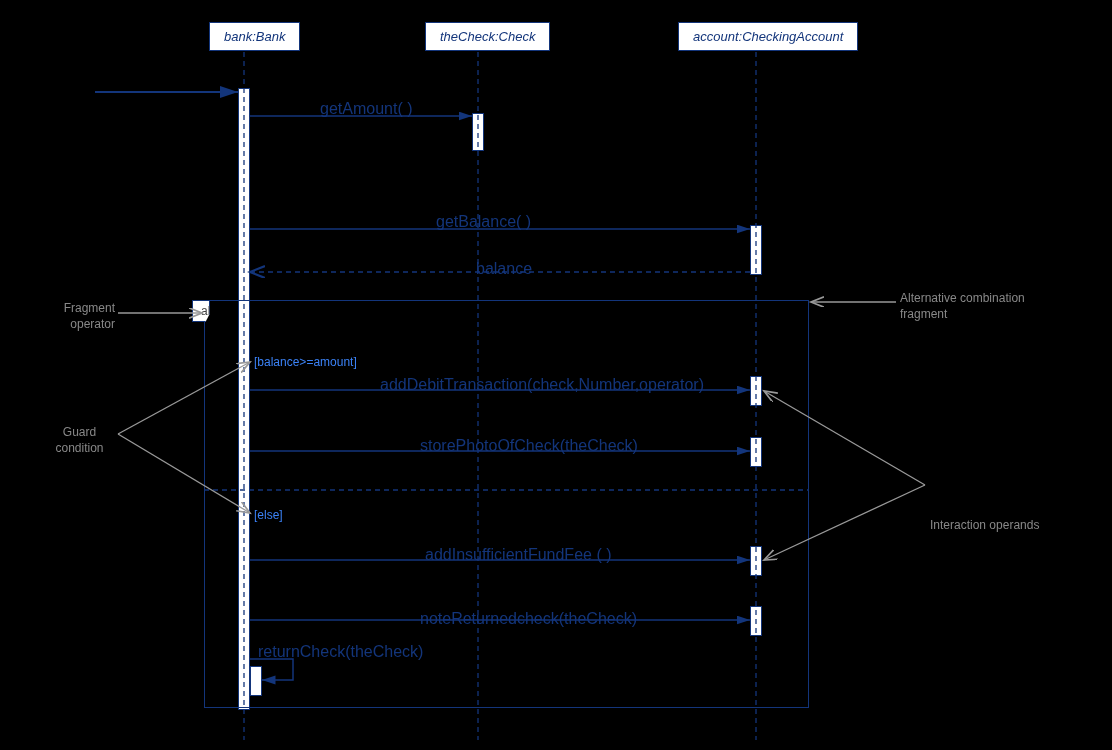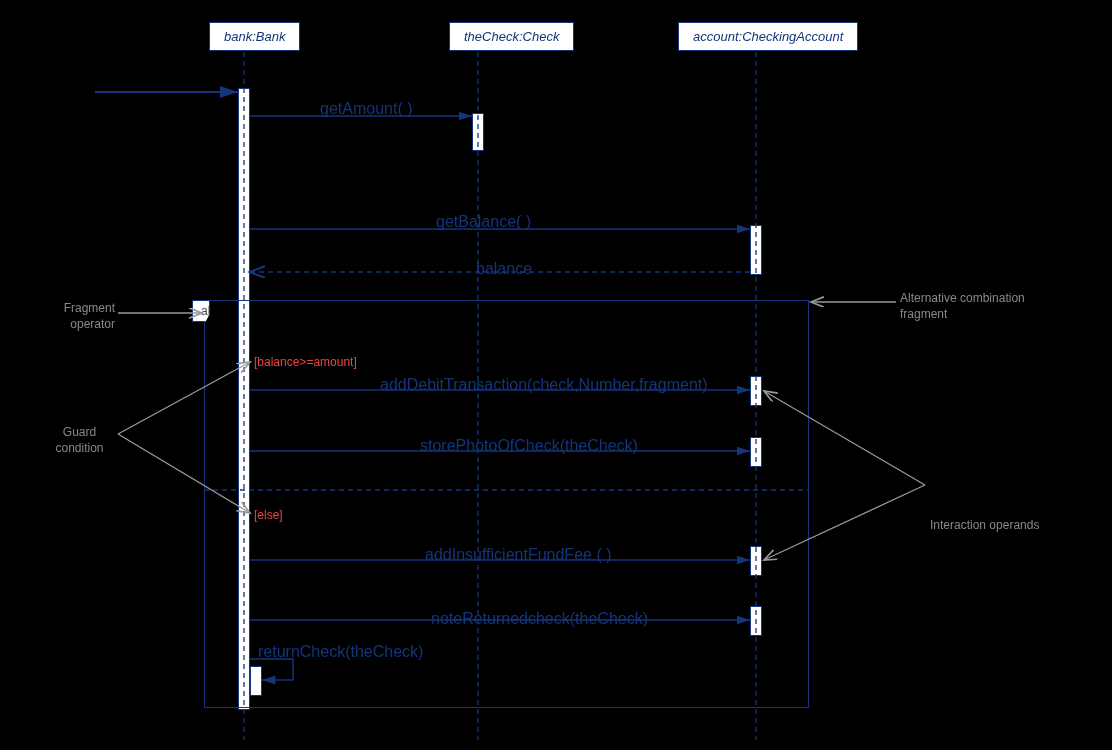--- a/index.html
+++ b/index.html
@@ -54,34 +54,34 @@
     position: absolute;
     background: #fff;
     border: 1.5px solid #13357b;
     color: #444;
     font-size: 12px;
     padding: 3px 8px;
     clip-path: polygon(0 0, 100% 0, 100% 60%, 75% 100%, 0 100%);
   }
   .guard {
     position: absolute;
-    color: #ef4444;
+    color: #3b82f6;
     font-size: 12px;
   }
   svg { position: absolute; inset: 0; pointer-events: none; }
 </style>
 </head>
 <body>
 
 <div class="canvas">
 
   <div class="lifeline-head" style="left:209px; top:22px;">
     <span>bank:Bank</span>
   </div>
-  <div class="lifeline-head" style="left:425px; top:22px;margin-left:24px;">
+  <div class="lifeline-head" style="left:425px; top:22px;">
     <span>theCheck:Check</span>
   </div>
   <div class="lifeline-head" style="left:678px; top:22px;">
     <span>account:CheckingAccount</span>
   </div>
 
   <div class="activation" style="left:238px; top:88px; height:622px;"></div>
   <div class="activation" style="left:472px; top:113px; height:38px;"></div>
   <div class="activation" style="left:750px; top:225px; height:50px;"></div>
   <div class="activation" style="left:750px; top:376px; height:30px;"></div>
@@ -105,29 +105,29 @@
   <div class="msg-label" style="left:320px; top:100px;">
     <span>getAmount( )</span>
   </div>
   <div class="msg-label" style="left:436px; top:213px;">
     <span>getBalance( )</span>
   </div>
   <div class="msg-label" style="left:476px; top:260px;">
     <span>balance</span>
   </div>
   <div class="msg-label" style="left:380px; top:376px;">
-    <span>addDebitTransaction(check,Number,fragment)</span>
+    <span>addDebitTransaction(check,Number,operator)</span>
   </div>
   <div class="msg-label" style="left:420px; top:437px;">
     <span>storePhotoOfCheck(theCheck)</span>
   </div>
   <div class="msg-label" style="left:425px; top:546px;">
     <span>addInsufficientFundFee ( )</span>
   </div>
-  <div class="msg-label" style="left:420px; top:610px;margin-left:11px;">
+  <div class="msg-label" style="left:420px; top:610px;">
     <span>noteReturnedcheck(theCheck)</span>
   </div>
   <div class="msg-label" style="left:258px; top:643px;">
     <span>returnCheck(theCheck)</span>
   </div>
 
   <div class="anno" style="left:25px; top:301px; text-align:right; width:90px; line-height:1.3;">Fragment<br>operator</div>
   <div class="anno" style="left:42px; top:425px; text-align:center; width:75px; line-height:1.3;">Guard<br>condition</div>
   <div class="anno" style="left:900px; top:291px; line-height:1.3;">Alternative combination<br>fragment</div>
   <div class="anno" style="left:930px; top:478px;margin-top:40px;">

